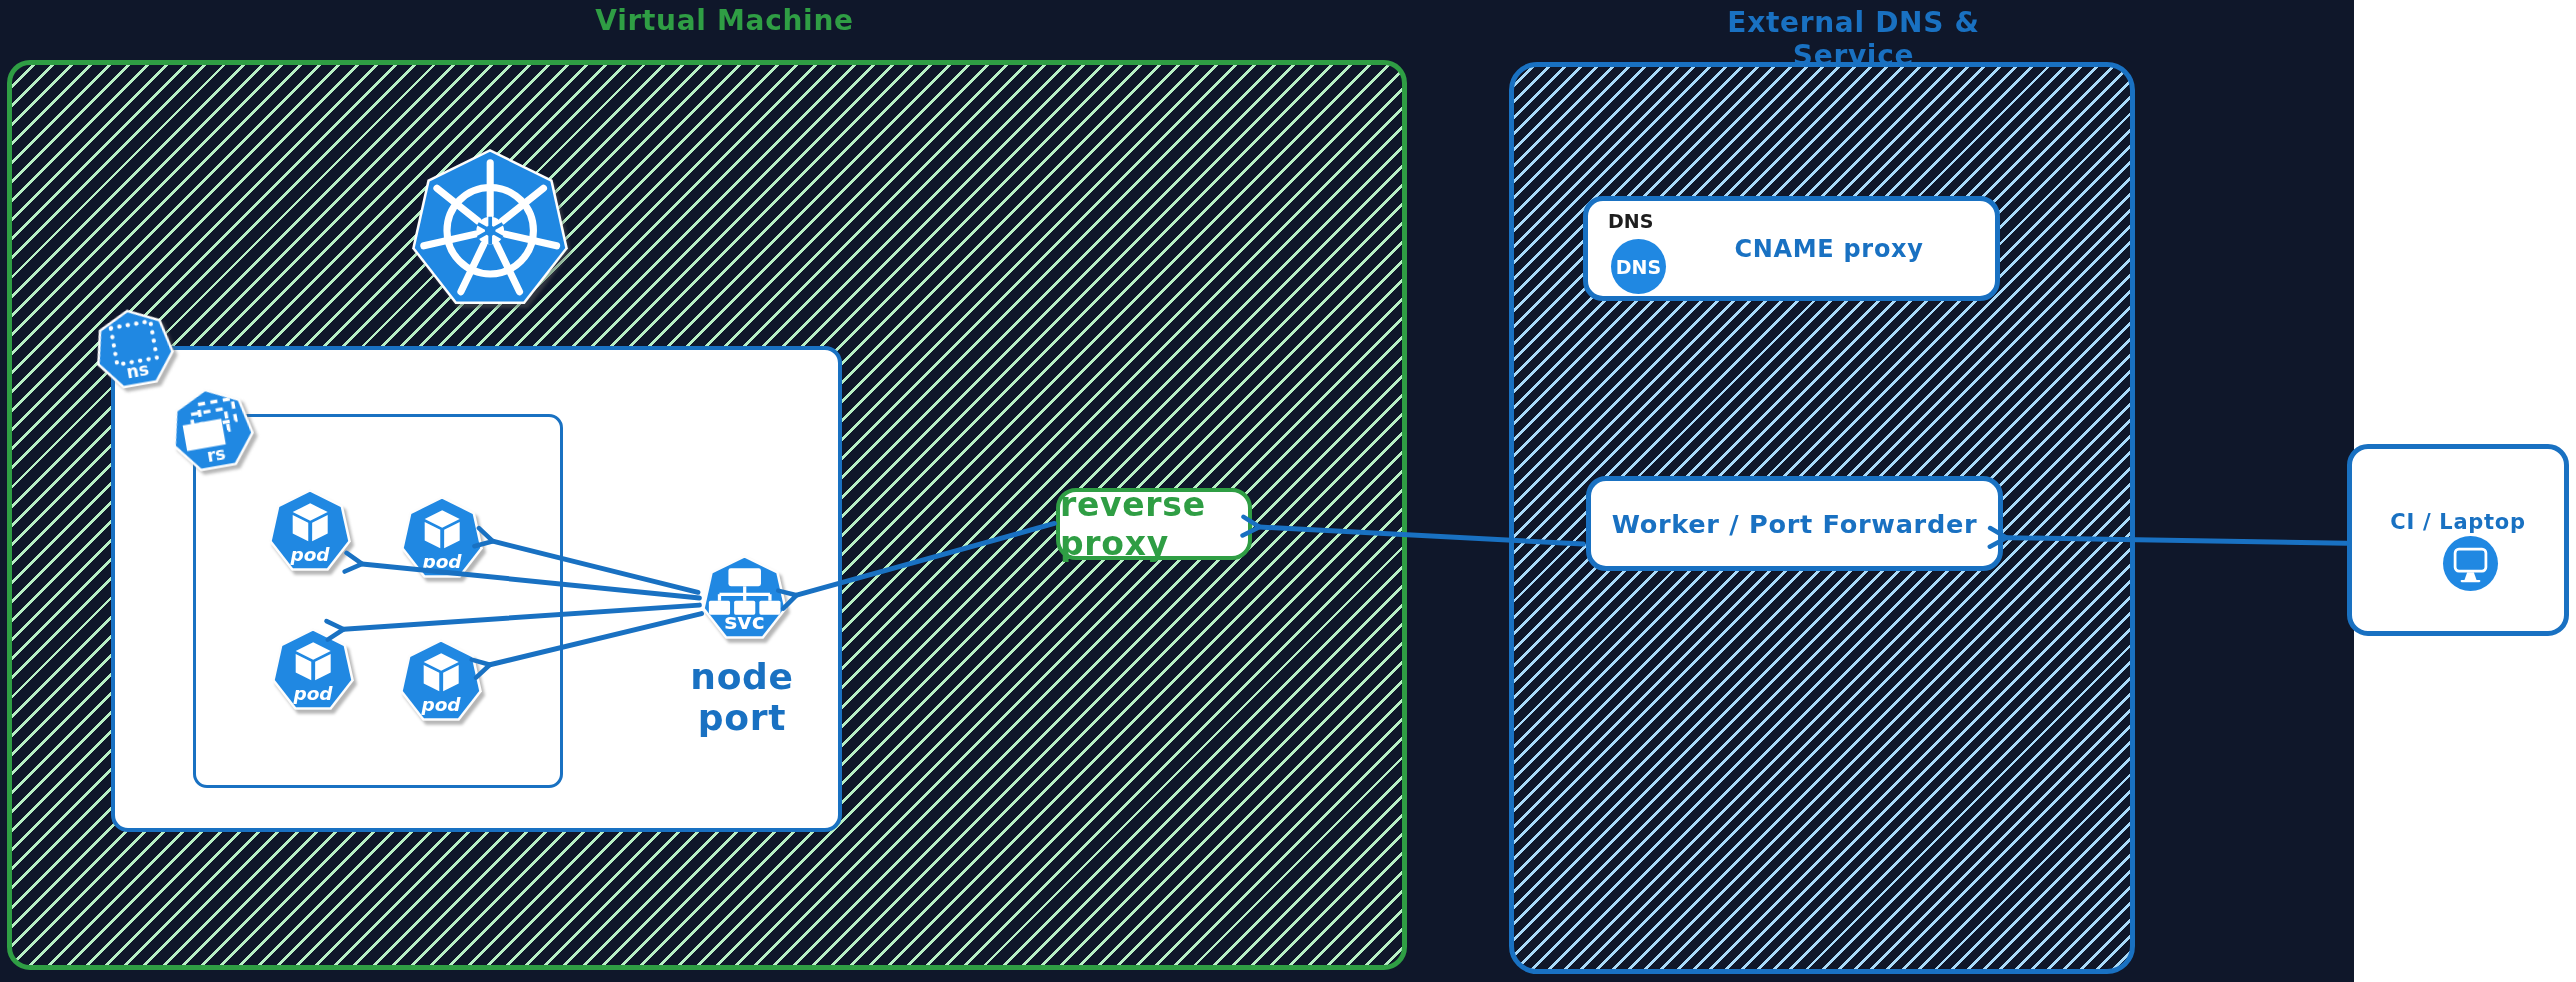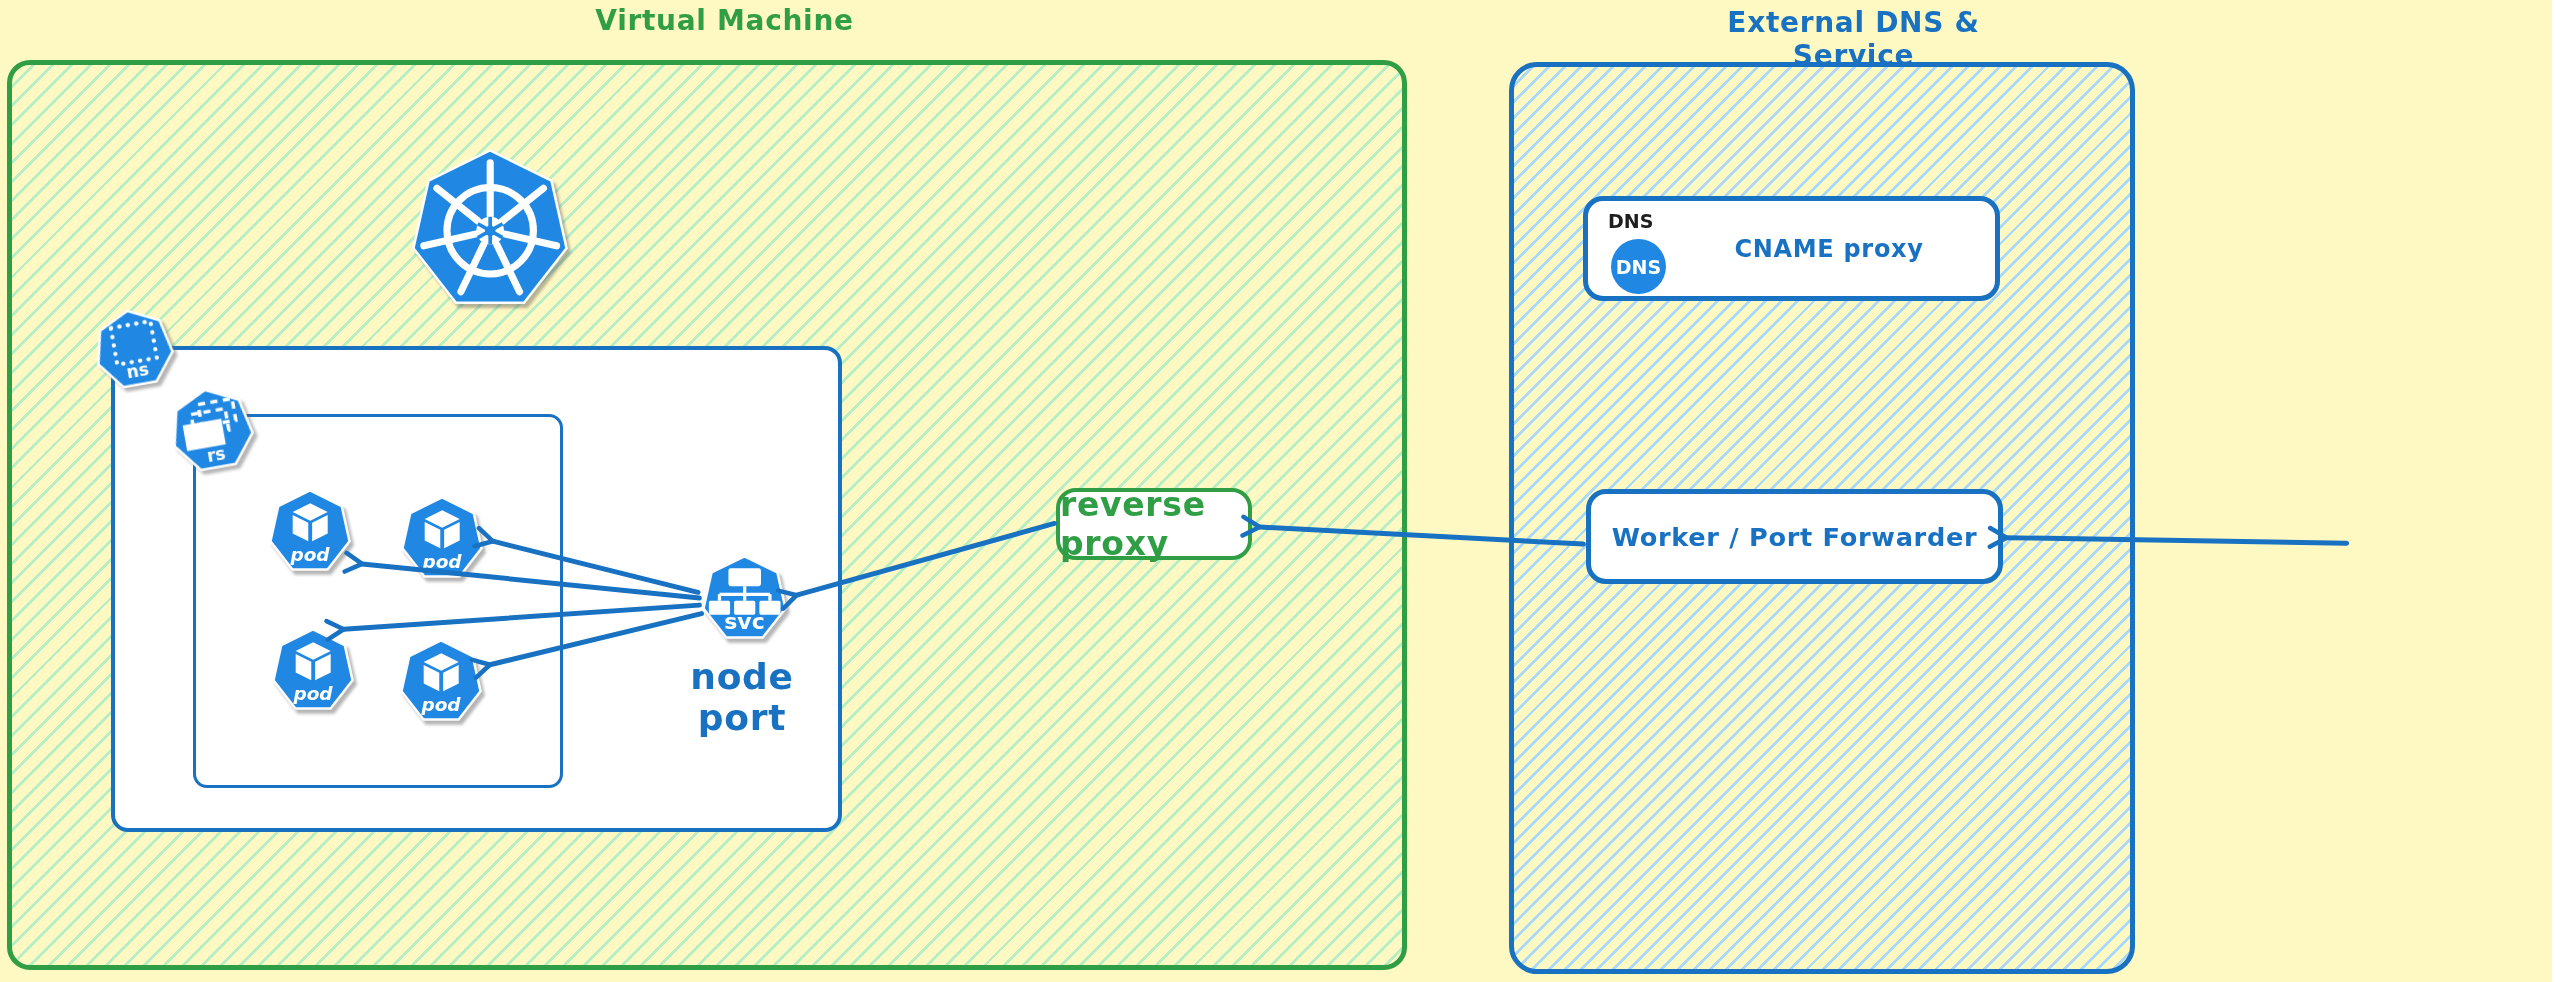--- a/index.html
+++ b/index.html
@@ -7,21 +7,21 @@
     --green: #2f9e44;
     --green-hatch: #b7efc5;
     --blue: #1971c2;
     --blue-hatch: #a9daf9;
     --iconblue: #2088e2;
     --ink: #1e1e1e;
   }
   html,body{margin:0;padding:0;background:#ffffff;}
   body{width:2576px;height:983px;overflow:hidden;
        font-family:"DejaVu Sans", sans-serif;}
-  #canvas{position:relative;width:2552px;height:983px;background:#fef9c3;}
+  #canvas{position:relative;width:2354px;height:983px;background:#0f172a;}
   .rbox{position:absolute;background:#fff;box-sizing:border-box;}
 
   
   .vm-box{
     left:7px;top:60px;width:1400px;height:910px;
     border:5px solid var(--green);border-radius:23px;
     background:repeating-linear-gradient(135deg, var(--green-hatch) 0 2.8px, transparent 2.8px 13.5px);
   }
   .ext-box{
     left:1509px;top:62px;width:626px;height:912px;
@@ -50,21 +50,21 @@
   .proxy-box span{color:var(--green);font-size:33px;font-weight:600;letter-spacing:0.7px;}
 
   .dns-box{left:1583px;top:196px;width:417px;height:105px;border:5px solid var(--blue);border-radius:20px;}
   .dns-tag{position:absolute;left:20px;top:8.5px;color:var(--ink);font-size:19px;font-weight:600;}
   .dns-circle{position:absolute;left:23px;top:38px;width:55px;height:55px;border-radius:50%;
               background:var(--iconblue);display:flex;align-items:center;justify-content:center;
               color:#fff;font-size:19px;font-weight:700;}
   .cname{position:absolute;left:92px;right:17px;top:34px;text-align:center;color:var(--blue);
          font-size:24px;font-weight:600;letter-spacing:0.7px;}
 
-  .worker-box{left:1586px;top:489px;width:417px;height:95px;border:5px solid var(--blue);border-radius:20px;
+  .worker-box{left:1586px;top:476px;width:417px;height:95px;border:5px solid var(--blue);border-radius:20px;
               display:flex;align-items:center;justify-content:center;}
   .worker-box span{color:var(--blue);font-size:25.6px;font-weight:600;letter-spacing:0.7px;}
 
   .ci-box{left:2347px;top:444px;width:222px;height:192px;border:5px solid var(--blue);border-radius:21px;}
   .ci-label{position:absolute;left:0;right:0;top:61px;text-align:center;color:var(--blue);
             font-size:21px;font-weight:600;letter-spacing:0.7px;}
   .ci-circle{position:absolute;left:91px;top:87px;width:55px;height:55px;border-radius:50%;
              background:var(--iconblue);}
   .ci-circle svg{position:absolute;inset:0;width:100%;height:100%;}
 
@@ -213,20 +213,30 @@
     <div class="dns-circle">
       <span>DNS</span>
     </div>
     <div class="cname">CNAME proxy</div>
   </div>
 
   <div class="rbox worker-box">
     <span>Worker / Port Forwarder</span>
   </div>
 
+  <div class="rbox ci-box">
+    <div class="ci-label">CI / Laptop</div>
+    <div class="ci-circle">
+      <svg viewBox="0 0 100 100">
+        <rect x="22" y="24" width="56" height="40" rx="7" fill="none" stroke="#fff" stroke-width="5"></rect>
+        <polygon points="44,66 56,66 61,80 39,80" fill="#fff"></polygon>
+        <line x1="34" y1="82" x2="66" y2="82" stroke="#fff" stroke-width="4" stroke-linecap="round"></line>
+      </svg>
+    </div>
+  </div>
 
   <svg id="arrows" viewBox="0 0 3628 1384" width="2576" height="983">
     <defs>
       <marker id="ah" viewBox="0 0 12 12" refX="2.5" refY="6" markerWidth="5" markerHeight="5" orient="auto" markerUnits="strokeWidth">
         <path d="M10.5,1.5 L2.5,6 L10.5,10.5" fill="none" stroke="#1971c2" stroke-width="2.2" stroke-linecap="round" stroke-linejoin="round"></path>
       </marker>
     </defs>
     <g stroke="#1971c2" stroke-width="7" stroke-linecap="round">
       <line x1="3305" y1="765" x2="2826" y2="757" marker-end="url(#ah)"></line>
       <line x1="2230" y1="766" x2="1774" y2="742" marker-end="url(#ah)"></line>

